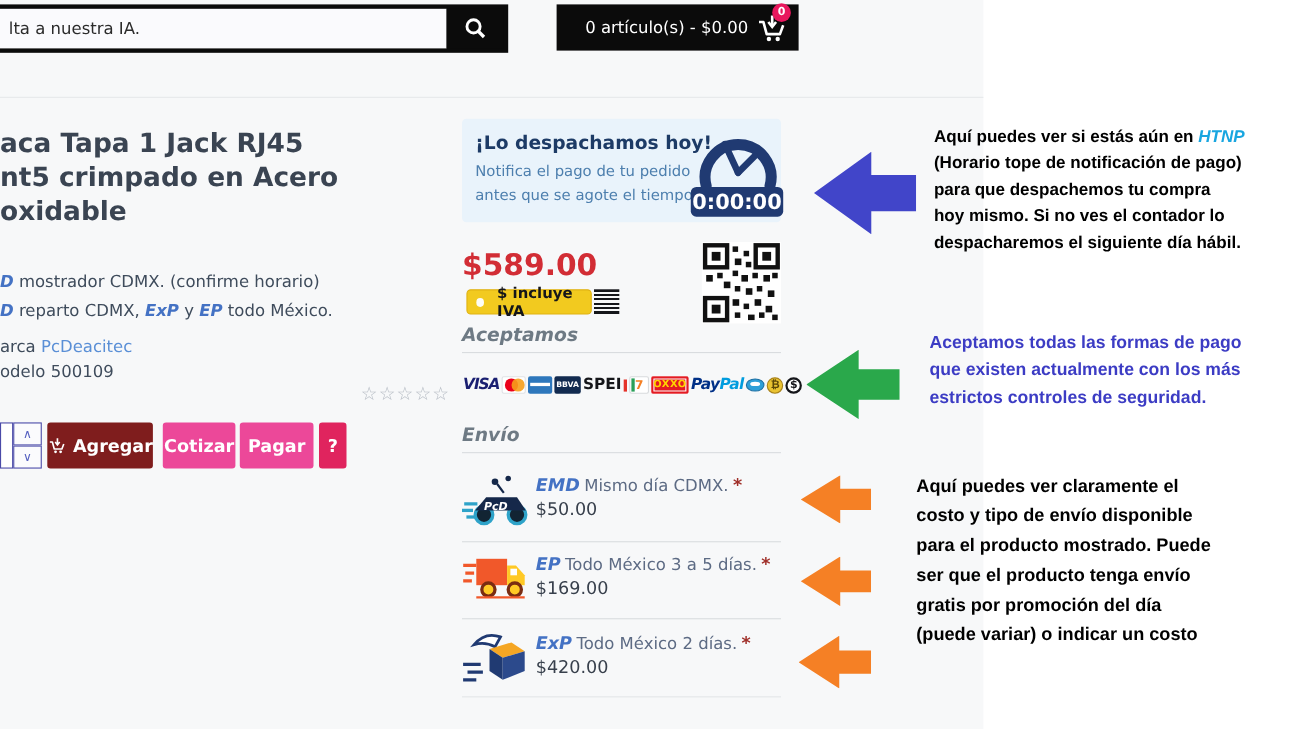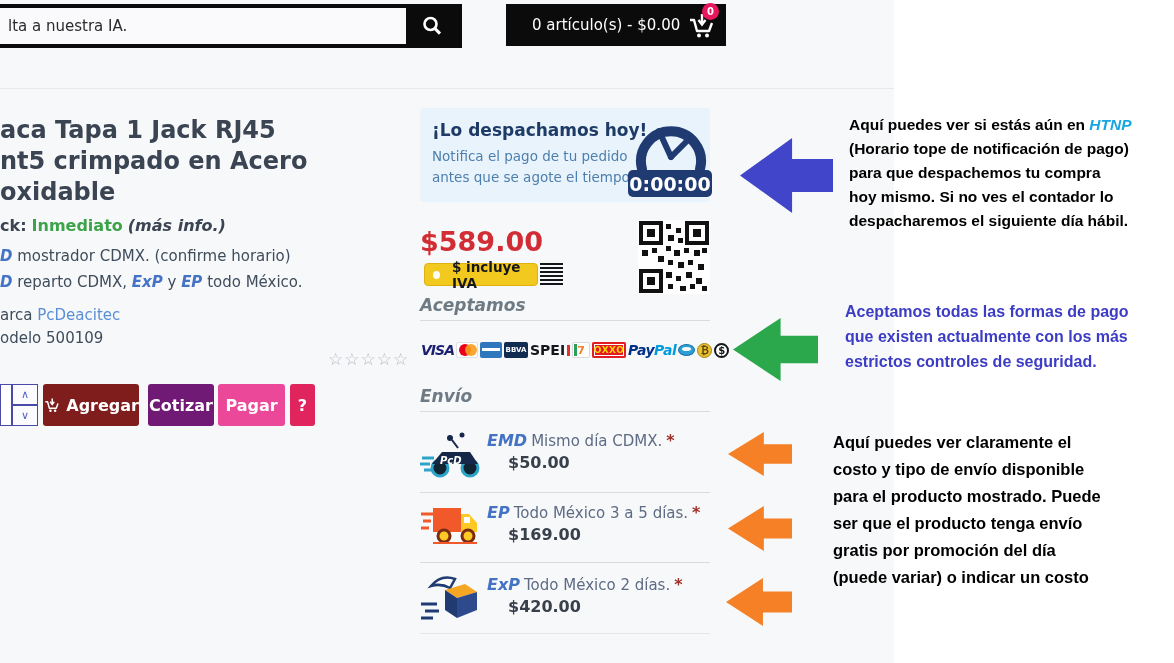--- a/index.html
+++ b/index.html
@@ -42,21 +42,21 @@
               border:1px solid #4a4aa8; }
   #qty-stepper{ position:absolute; left:12px; top:384px; width:26px; height:42px; display:grid;
                 grid-template-rows:1fr 1fr; }
   .qty-cell{ border:1px solid #4a4aa8; background:#fbfbfd; color:#5560c0; font-size:11px;
              display:flex; align-items:center; justify-content:center; cursor:pointer; }
   .pill-btn{ position:absolute; top:384px; height:42px; border-radius:3px; color:#fff;
              font-weight:bold; font-size:16px; display:flex; align-items:center;
              justify-content:center; gap:6px; cursor:pointer; border:0;
              font-family:"DejaVu Sans",sans-serif; }
   #btn-agregar{ left:43px; width:96px; background:#7f1d1d; }
-  #btn-cotizar{ left:148px; width:66px; background:#701a75; }
+  #btn-cotizar{ left:148px; width:66px; background:#ec4899; }
   #btn-pagar{ left:218px; width:67px; background:#ec4899; }
   #btn-help{ left:290px; width:25px; background:#e0245e; }
 
   
   #dispatch-box{ position:absolute; left:420px; top:108px; width:290px; height:94px;
                  background:#e9f3fb; border-radius:4px; }
   #dispatch-title{ position:absolute; left:432px; top:120px; font-size:17px; font-weight:bold;
                    color:#1d3b66; }
   .dispatch-line{ position:absolute; left:432px; font-size:13.5px; color:#4d7fae; }
   #dispatch-l1{ top:148px; } #dispatch-l2{ top:167px; }
@@ -110,21 +110,21 @@
            position:relative; }
   .mp-arc{ position:absolute; left:3px; top:2px; width:9px; height:4px; background:#fff;
            border-radius:50%; }
   #pay-btc{ width:15px; height:15px; border-radius:50%; background:#e9c231; border:1px solid #a8821a;
             color:#5c4708; font-weight:800; font-size:10px; }
   #pay-usd{ width:15px; height:15px; border-radius:50%; border:2px solid #15161a; background:#fff;
             color:#15161a; font-weight:800; font-size:10px; }
 
   .ship-line{ position:absolute; left:487px; font-size:16px; }
   .ship-desc{ color:#5d6b84; font-size:15px; margin-left:4px; }
-  .ship-price{ position:absolute; left:508px; font-size:16px; font-weight:bold; color:#38404c; }
+  .ship-price{ position:absolute; left:487px; font-size:16px; font-weight:normal; color:#38404c; }
   #ship1-l1{ top:431px; } #ship1-price{ top:453px; }
   #ship2-l1{ top:503px; } #ship2-price{ top:525px; }
   #ship3-l1{ top:575px; } #ship3-price{ top:597px; }
   .ship-icon{ position:absolute; }
   #ship1-icon{ left:420px; top:428px; } #ship2-icon{ left:421px; top:500px; }
   #ship3-icon{ left:419px; top:570px; }
 
   
   .arrow-left{ position:absolute;
     clip-path:polygon(0 50%,56% 0,56% 28%,100% 28%,100% 72%,56% 72%,56% 100%); }
@@ -165,23 +165,20 @@
     <circle cx="21" cy="23.5" r="2" fill="#fff"></circle>
     <line x1="16" y1="2" x2="16" y2="11" stroke="#fff" stroke-width="2.4"></line>
     <path d="M12.5 8 l3.5 4.5 3.5 -4.5" fill="none" stroke="#fff" stroke-width="2.4"></path>
   </svg>
   <div id="cart-badge">0</div>
 
   <div id="product-title">
     <div>aca Tapa 1 Jack RJ45</div>
     <div>nt5 crimpado en Acero</div>
     <div>oxidable</div>
-  </div>
-  <div id="stock-line">
-    <span>ck:</span><span class="stock-value">Inmediato</span><span class="stock-more">(más info.)</span>
   </div>
   <div id="delivery1" class="info-line">
     <span class="ship-code">D</span><span> mostrador CDMX. (confirme horario)</span>
   </div>
   <div id="delivery2" class="info-line">
     <span class="ship-code">D</span><span> reparto CDMX, </span><span class="ship-code">ExP</span><span> y </span><span class="ship-code">EP</span><span> todo México.</span>
   </div>
   <div id="brand-line" class="info-line">
     <span>arca </span><span class="link">PcDeacitec</span>
   </div>

